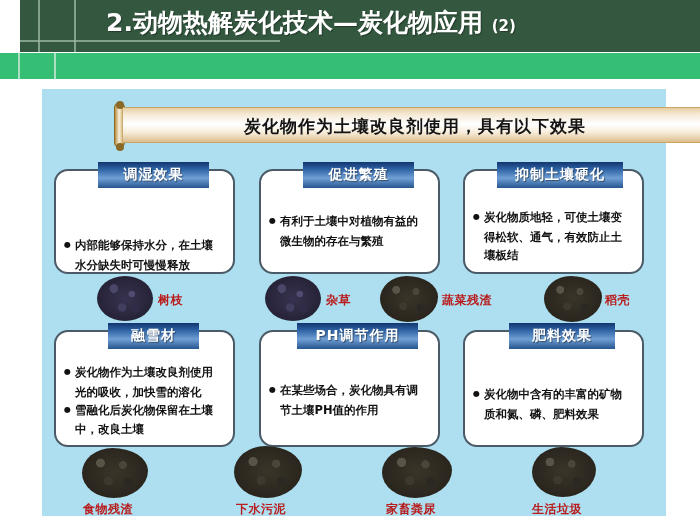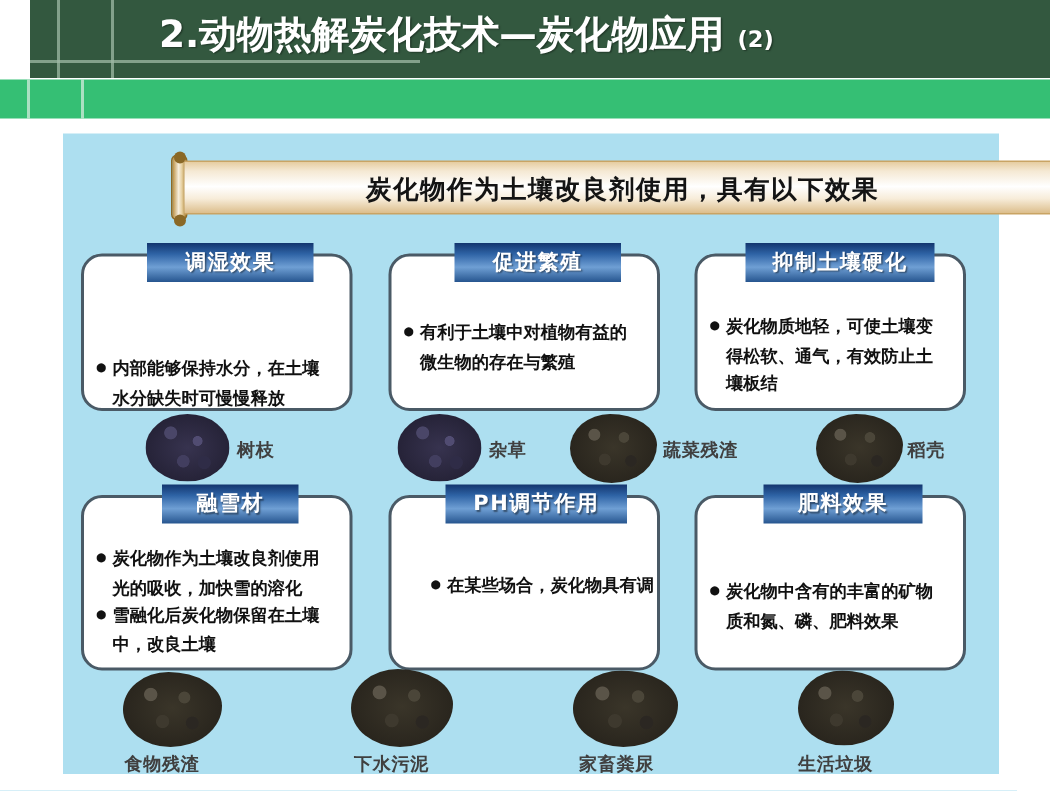--- a/index.html
+++ b/index.html
@@ -104,21 +104,21 @@
   .blob-bot{
     border-radius:46% 54% 52% 48% / 50% 45% 55% 50%;
     background:
       radial-gradient(circle at 28% 30%, #5a5448 0 7%, transparent 8%),
       radial-gradient(circle at 62% 34%, #4b4639 0 7%, transparent 8%),
       radial-gradient(circle at 40% 66%, #3e392e 0 8%, transparent 9%),
       radial-gradient(circle at 70% 68%, #2b2722 0 7%, transparent 8%),
       radial-gradient(ellipse at 50% 48%, #3a3529 0%, #2a261e 68%, #1b1813 100%);
   }
   .sample-label{
-    position:absolute;font-size:12px;font-weight:bold;color:#404040;
+    position:absolute;font-size:12px;font-weight:bold;color:#b91c1c;
     white-space:nowrap;letter-spacing:.5px;
   }
 </style>
 </head>
 <body>
 
 <div id="header-band">
   <div class="grid-v" style="left:18px"></div>
   <div class="grid-v" style="left:54px"></div>
   <div class="grid-h" style="top:40px"></div>
@@ -190,22 +190,23 @@
     <div class="card-body" style="left:0;top:26px;width:177px;">
       <div class="bullet-line">炭化物作为土壤改良剂使用</div>
       <div style="padding-left:11px">光的吸收，加快雪的溶化</div>
       <div class="bullet-line">雪融化后炭化物保留在土壤</div>
       <div style="padding-left:11px">中，改良土壤</div>
     </div>
   </div>
 
   <div class="card" style="left:217px;top:241px;width:181px;height:117px;">
     <div class="card-tab" style="left:36px;top:-9px;width:121px;">PH调节作用</div>
-    <div class="card-body" style="left:0;top:44px;width:177px;margin-left:18px;">
+    <div class="card-body" style="left:0;top:44px;width:177px;">
       <div class="bullet-line">在某些场合，炭化物具有调</div>
+      <div style="padding-left:11px">节土壤PH值的作用</div>
     </div>
   </div>
 
   <div class="card" style="left:421px;top:241px;width:181px;height:117px;">
     <div class="card-tab" style="left:44px;top:-9px;width:106px;">肥料效果</div>
     <div class="card-body" style="left:0;top:48px;width:177px;">
       <div class="bullet-line">炭化物中含有的丰富的矿物</div>
       <div style="padding-left:11px">质和氮、磷、肥料效果</div>
     </div>
   </div>

